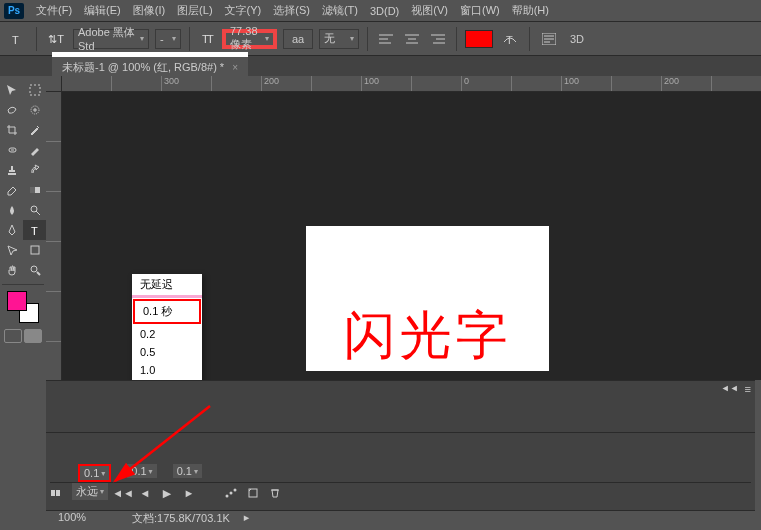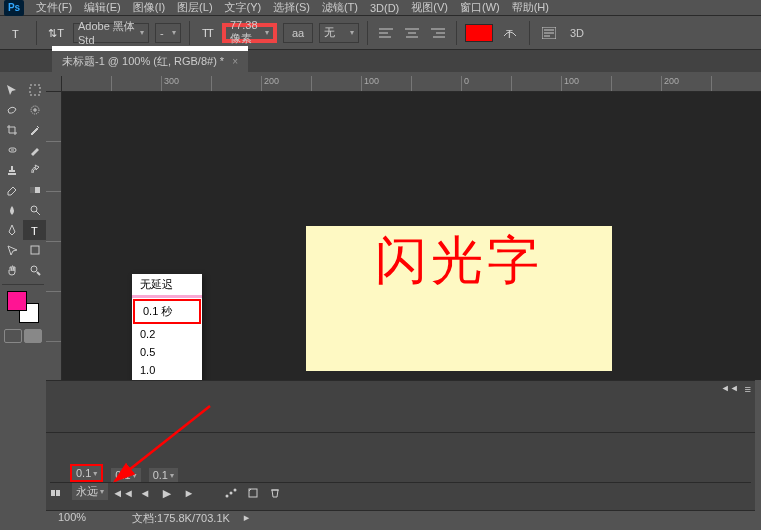--- a/index.html
+++ b/index.html
@@ -1,17 +1,17 @@
 <!DOCTYPE html>
 <html><head>
 <meta charset="utf-8">
 <style>
 *{margin:0;padding:0;box-sizing:border-box;font-family:"Microsoft YaHei",sans-serif;font-size:11px;color:#ccc;user-select:none}
 body{background:#535353;width:761px;height:530px;overflow:hidden;position:relative}
-.menubar{height:16px;background:#535353;display:flex;align-items:center;padding:0 4px;border-bottom:1px solid #2a2a2a}
+.menubar{height:22px;background:#535353;display:flex;align-items:center;padding:0 4px;border-bottom:1px solid #2a2a2a}
 .ps-logo{width:20px;height:16px;background:#001e36;color:#31a8ff;font-weight:bold;font-size:10px;display:flex;align-items:center;justify-content:center;margin-right:6px;border-radius:2px}
 .menubar span{padding:0 6px;cursor:default}
 .optbar{height:34px;background:#535353;display:flex;align-items:center;padding:0 6px;gap:6px;border-bottom:1px solid #2a2a2a}
 .tool-ico{width:22px;height:22px;display:flex;align-items:center;justify-content:center;background:#535353}
 .divider{width:1px;height:24px;background:#3a3a3a;margin:0 2px}
 .font-sel{width:76px;height:20px;background:#535353;border:1px solid #3a3a3a;display:flex;align-items:center;padding:0 4px;font-size:10px;justify-content:space-between}
 .size-sel{display:flex;align-items:center;gap:2px}
 .size-input{width:55px;height:20px;background:#535353;border:4px solid #ef4444;display:flex;align-items:center;padding:0 4px;font-size:10px;justify-content:space-between}
 .aa-sel{width:30px;height:20px;background:#535353;border:1px solid #3a3a3a;display:flex;align-items:center;justify-content:center;font-size:10px}
 .sel2{width:40px;height:20px;background:#535353;border:1px solid #3a3a3a;display:flex;align-items:center;padding:0 4px;font-size:10px;justify-content:space-between}
@@ -29,30 +29,30 @@
 .fg{position:absolute;width:20px;height:20px;background:#ff1493;border:1px solid #000;left:0;top:0;z-index:2}
 .bg{position:absolute;width:20px;height:20px;background:#fff;border:1px solid #000;right:0;bottom:0}
 .mask-row{display:flex;justify-content:center;gap:2px;margin-top:2px}
 .mask-btn{width:18px;height:14px;border:1px solid #888;border-radius:2px}
 .canvas-area{position:absolute;left:46px;top:0;right:0;bottom:150px;background:#262626;overflow:hidden}
 .ruler-h{position:absolute;top:0;left:16px;right:0;height:16px;background:#535353;border-bottom:1px solid #2a2a2a;display:flex;overflow:hidden}
 .ruler-h .tick{width:50px;border-right:1px solid #777;font-size:9px;color:#aaa;padding-left:2px;flex-shrink:0}
 .ruler-v{position:absolute;left:0;top:16px;bottom:0;width:16px;background:#535353;border-right:1px solid #2a2a2a;display:flex;flex-direction:column;overflow:hidden}
 .ruler-v .tick{height:50px;border-bottom:1px solid #777;font-size:9px;color:#aaa;writing-mode:vertical-rl;padding-top:2px;flex-shrink:0}
 .ruler-c{position:absolute;left:0;top:0;width:16px;height:16px;background:#535353;border-right:1px solid #2a2a2a;border-bottom:1px solid #2a2a2a}
-.doc{position:absolute;left:260px;top:150px;width:306px;height:145px;background:#fef9c3;display:flex;align-items:flex-start;justify-content:center}
+.doc{position:absolute;left:260px;top:150px;width:243px;height:145px;background:#ffffff;display:flex;align-items:flex-end;justify-content:center}
 .doc-text{font-family:"SimHei","Microsoft YaHei";font-size:52px;color:#ff0000;font-weight:normal;letter-spacing:4px}
 .delay-menu{position:absolute;left:86px;top:198px;width:70px;background:#fff;box-shadow:2px 2px 6px rgba(0,0,0,0.4);z-index:20}
 .delay-menu .mi{padding:3px 8px;color:#000;font-size:11px;cursor:default}
 .delay-menu .mi.top{border-bottom:3px solid #f9a8d4}
 .delay-menu .hl{border:2px solid #ff0000;margin:1px}
 .panel{position:absolute;left:46px;right:6px;bottom:0;height:150px;background:#424242;border-top:1px solid #2a2a2a}
 .panel-top{position:absolute;right:4px;top:2px;display:flex;gap:6px}
 .timeline-track{height:38px;margin-top:14px;border-bottom:1px solid #2a2a2a}
-.timeline{position:absolute;bottom:48px;left:4px;right:4px;height:18px;display:flex;align-items:flex-end;gap:8px}
+.timeline{position:absolute;bottom:48px;left:4px;right:4px;height:18px;display:flex;align-items:flex-start;gap:16px}
 .tl-btn{padding:1px 4px;background:#535353;font-size:10px;display:flex;align-items:center;gap:2px}
 .tl-btn.hl{border:2px solid #ff0000}
 .pb-row{position:absolute;bottom:30px;left:4px;right:4px;height:18px;display:flex;align-items:flex-end;gap:8px;border-top:1px solid #2a2a2a;padding-top:2px}
 .pb-ico{width:14px;height:14px;display:flex;align-items:center;justify-content:center}
 .status{position:absolute;bottom:0;left:0;right:0;height:20px;background:#535353;display:flex;padding-left:12px;gap:14px;border-top:1px solid #2a2a2a;font-size:10px}
 .status .zoom{width:60px}
 .arrow{position:absolute;z-index:15;pointer-events:none}
 .caret{font-size:8px;color:#aaa}
 svg{display:block}
 </style>

